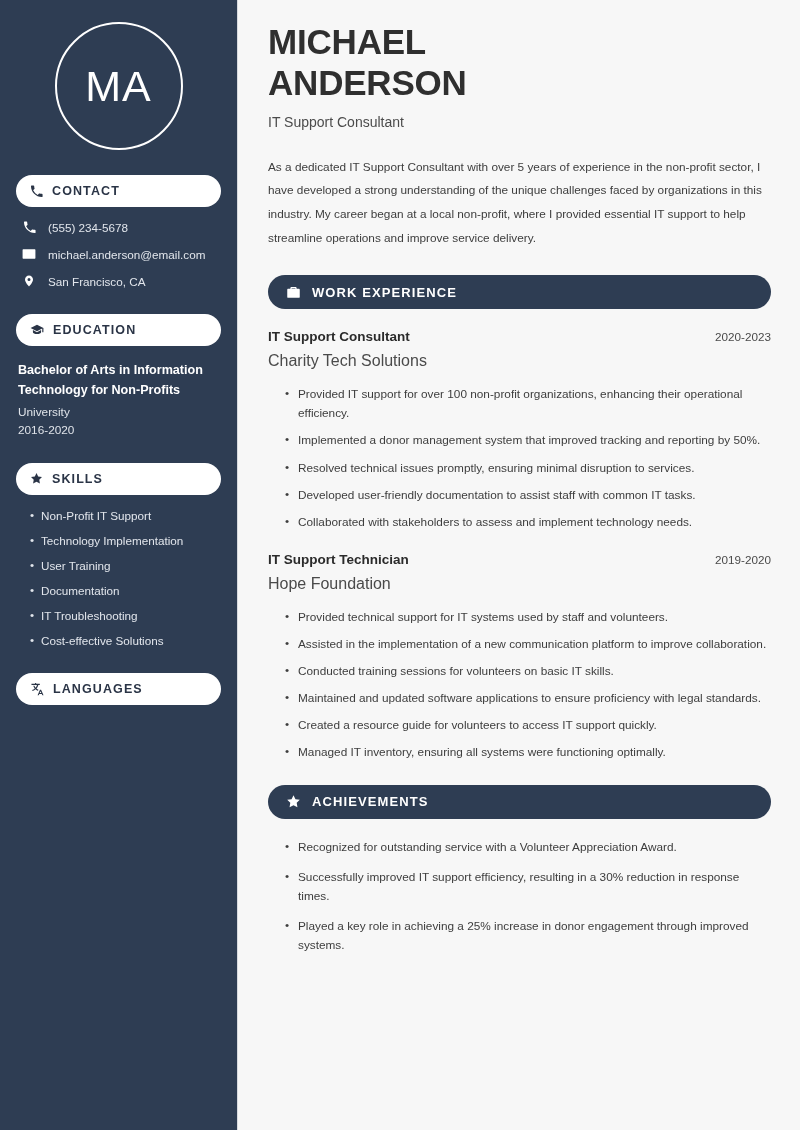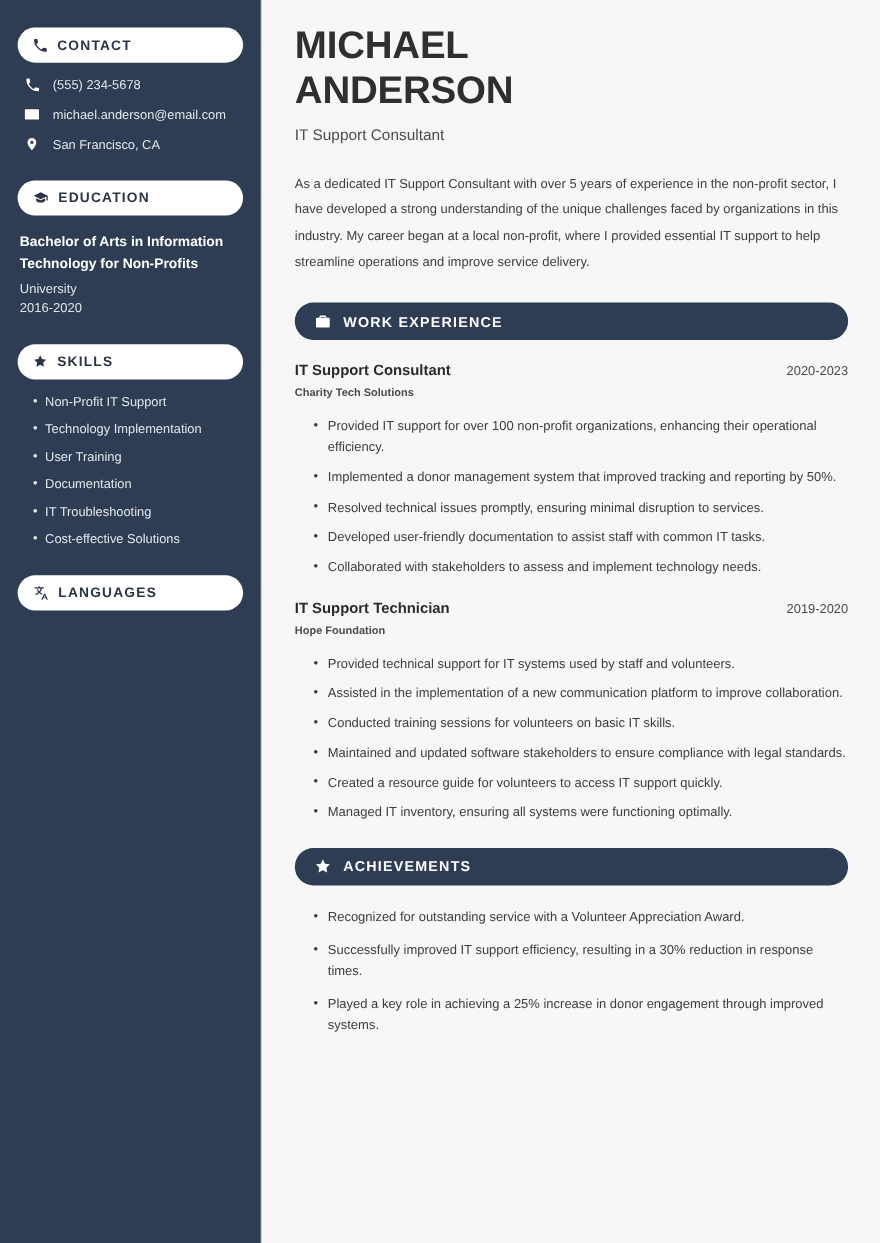--- a/index.html
+++ b/index.html
@@ -102,40 +102,45 @@
   .sec-title {
     font-size: 13px; font-weight: bold; letter-spacing: 1.1px;
   }
   .work-bar { margin-top: 25px; }
   .ach-bar { margin-top: 22px; }
 
   .job { margin-top: 20px; }
   .job-head { display: flex; justify-content: space-between; align-items: baseline; }
   .job-title { font-size: 13.5px; font-weight: bold; color: #2b2b2b; }
   .job-dates { font-size: 11.7px; color: #4a4a4a; }
-  .job-org { font-size: 10px; color: #4a4a4a; margin-top: 8px; font-weight: bold; }
+  .job-org { font-size: 16px; color: #4a4a4a; margin-top: 8px; }
 
   .bullets { margin-top: 15px; padding-left: 17px; list-style: none; }
   .bullets li {
     font-size: 11.8px; color: #3d3d3d; line-height: 1.62;
     margin-bottom: 8px; position: relative; padding-left: 13px;
   }
   .bullets li::before {
     content: "•"; position: absolute; left: 0; top: -1px; color: #3d3d3d;
   }
   .ach-list { margin-top: 19px; }
   .ach-list li { margin-bottom: 11px; }
 </style>
 </head>
 <body>
 
 <div class="page">
 
   <aside class="sidebar">
 
+    <div class="avatar-wrap">
+      <div class="avatar">
+        <span class="avatar-initials">MA</span>
+      </div>
+    </div>
 
     <div class="pill contact-pill">
       <span class="ic">
         <svg width="13" height="13" viewBox="0 0 24 24">
             <path d="M6.6 10.8c1.7 3.3 4.3 5.9 7.6 7.6l2.5-2.5c.3-.3.8-.4 1.2-.3 1.3.4 2.7.7 4.1.7.7 0 1.2.5 1.2 1.2V21c0 .7-.5 1.2-1.2 1.2C10.9 22.2 1.8 13.1 1.8 1.9 1.8 1.3 2.3.8 3 .8h3.5c.7 0 1.2.5 1.2 1.2 0 1.4.2 2.8.7 4.1.1.4 0 .9-.3 1.2l-2.5 2.5z"></path>
           </svg>
       </span>
       <span class="pill-label">CONTACT</span>
     </div>
 
@@ -249,21 +254,21 @@
     <div class="job">
       <div class="job-head">
         <span class="job-title">IT Support Technician</span>
         <span class="job-dates">2019-2020</span>
       </div>
       <div class="job-org">Hope Foundation</div>
       <ul class="bullets">
         <li>Provided technical support for IT systems used by staff and volunteers.</li>
         <li>Assisted in the implementation of a new communication platform to improve collaboration.</li>
         <li>Conducted training sessions for volunteers on basic IT skills.</li>
-        <li>Maintained and updated software stakeholders to ensure compliance with legal standards.</li>
+        <li>Maintained and updated software applications to ensure proficiency with legal standards.</li>
         <li>Created a resource guide for volunteers to access IT support quickly.</li>
         <li>Managed IT inventory, ensuring all systems were functioning optimally.</li>
       </ul>
     </div>
 
     <div class="sec-bar ach-bar">
       <span class="ic">
         <svg width="15" height="15" viewBox="0 0 24 24">
             <path d="M12 1.8l3.1 6.4 7 1-5 4.9 1.2 7-6.3-3.3-6.3 3.3 1.2-7-5-4.9 7-1L12 1.8z"></path>
           </svg>

